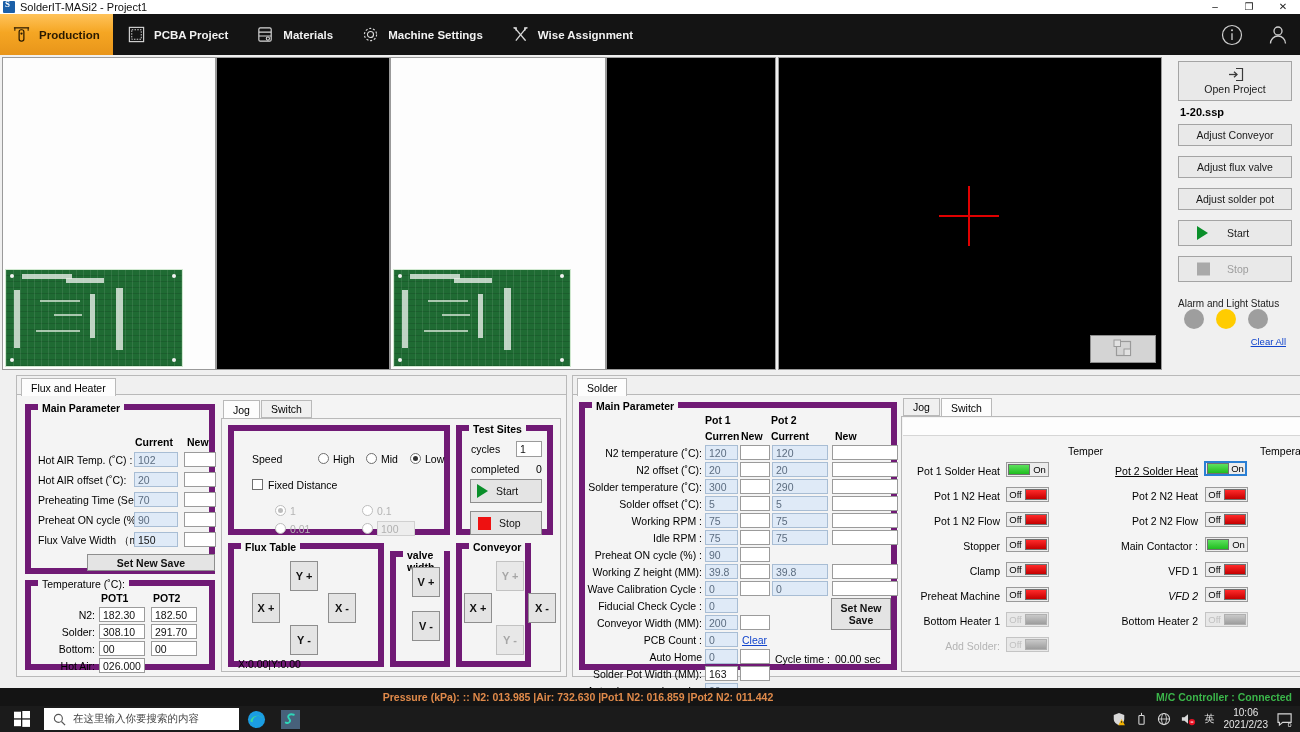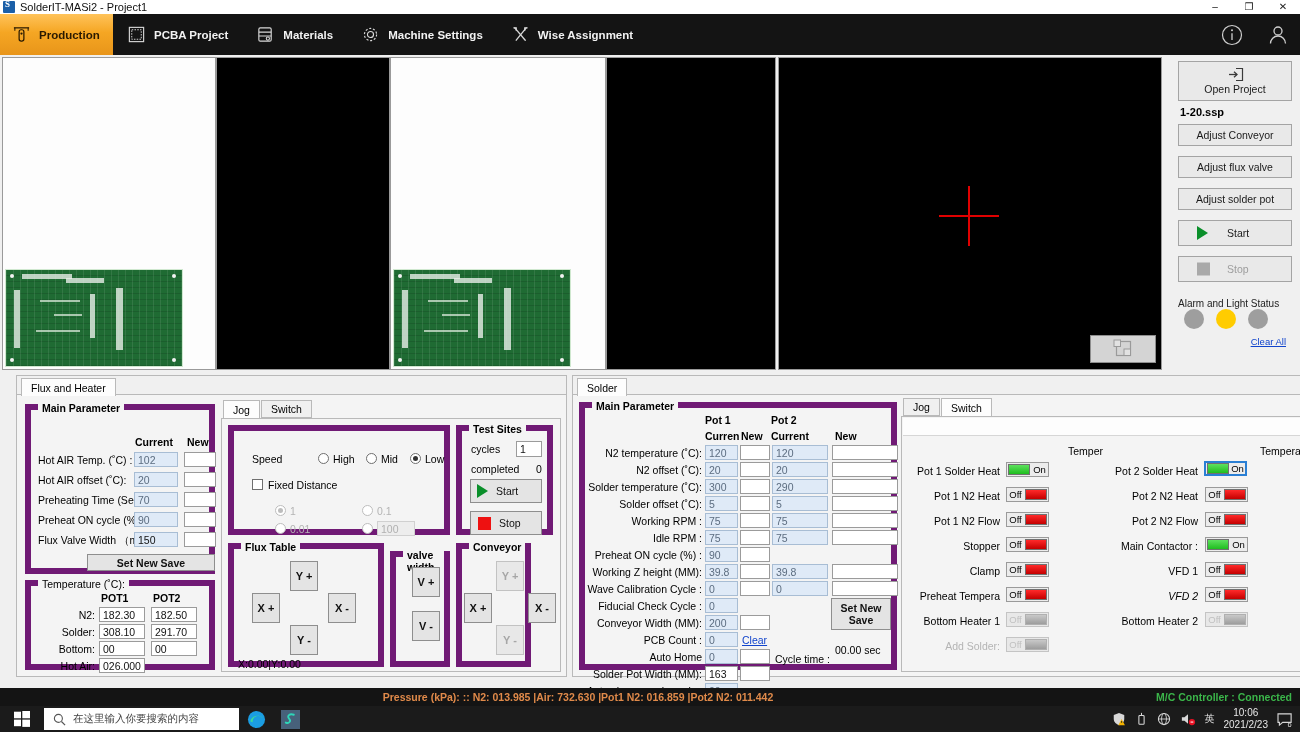--- a/index.html
+++ b/index.html
@@ -569,21 +569,21 @@
       <div class="fld w" style="left:155px;top:258px;width:30px;"></div>
 
       <div class="lbl r" style="left:2px;top:277px;width:115px;">Auto clean nozzle cycle :</div>
       <div class="fld" style="left:120px;top:275px;width:33px;">00</div>
 
       <div class="btn b" style="left:246px;top:190px;width:60px;height:32px;flex-direction:column;line-height:12px;">
         <span>Set New</span>
         <span>Save</span>
       </div>
       <div class="lbl" style="left:190px;top:245px;">Cycle time :</div>
-      <div class="lbl" style="left:250px;top:236px;text-align:center;">00.00 sec</div>
+      <div class="lbl" style="left:250px;top:245px;text-align:center;">00.00 sec</div>
     </div>
 
     <div style="position:absolute;left:328px;top:22px;width:412px;height:274px;">
       <div class="tab" style="left:2px;top:0;background:#f0f0f0;border-bottom:1px solid #b9b9b9;">Jog</div>
       <div class="tab active" style="left:40px;top:0;">Switch</div>
       <div style="position:absolute;left:0;top:18px;width:412px;height:256px;border:1px solid #b9b9b9;background:#f4f4f4;">
         <div style="position:absolute;left:1px;top:1px;width:408px;height:18px;background:#fdfdfd;border-bottom:1px solid #d6d6d6;"></div>
         <div class="lbl" style="left:166px;top:28px;">Temper</div>
         <div class="lbl" style="left:358px;top:28px;">Tempera</div>
 
@@ -605,37 +605,37 @@
         <div class="lbl r" style="left:2px;top:123px;width:96px;">Stopper</div>
         <div class="sw off" style="left:104px;top:120px;">
           <span class="pill"></span>
           <span class="txt">Off</span>
         </div>
         <div class="lbl r" style="left:2px;top:148px;width:96px;">Clamp</div>
         <div class="sw off" style="left:104px;top:145px;">
           <span class="pill"></span>
           <span class="txt">Off</span>
         </div>
-        <div class="lbl r" style="left:2px;top:173px;width:96px;">Preheat Tempera</div>
+        <div class="lbl r" style="left:2px;top:173px;width:96px;">Preheat Machine</div>
         <div class="sw off" style="left:104px;top:170px;">
           <span class="pill"></span>
           <span class="txt">Off</span>
         </div>
         <div class="lbl r" style="left:2px;top:198px;width:96px;">Bottom Heater 1</div>
         <div class="sw dis" style="left:104px;top:195px;">
           <span class="pill"></span>
           <span class="txt">Off</span>
         </div>
         <div class="lbl r dim" style="left:2px;top:223px;width:96px;">Add Solder:</div>
         <div class="sw dis" style="left:104px;top:220px;">
           <span class="pill"></span>
           <span class="txt">Off</span>
         </div>
 
-        <div class="lbl r" style="left:196px;top:48px;width:100px;">Pot 2 Solder Heat</div>
+        <div class="lbl r" style="left:196px;top:48px;width:100px;text-decoration:underline;">Pot 2 Solder Heat</div>
         <div class="sw on sel" style="left:302px;top:44px;">
           <span class="pill"></span>
           <span class="txt">On</span>
         </div>
         <div class="lbl r" style="left:196px;top:73px;width:100px;">Pot 2 N2 Heat</div>
         <div class="sw off" style="left:303px;top:70px;">
           <span class="pill"></span>
           <span class="txt">Off</span>
         </div>
         <div class="lbl r" style="left:196px;top:98px;width:100px;">Pot 2 N2 Flow</div>

